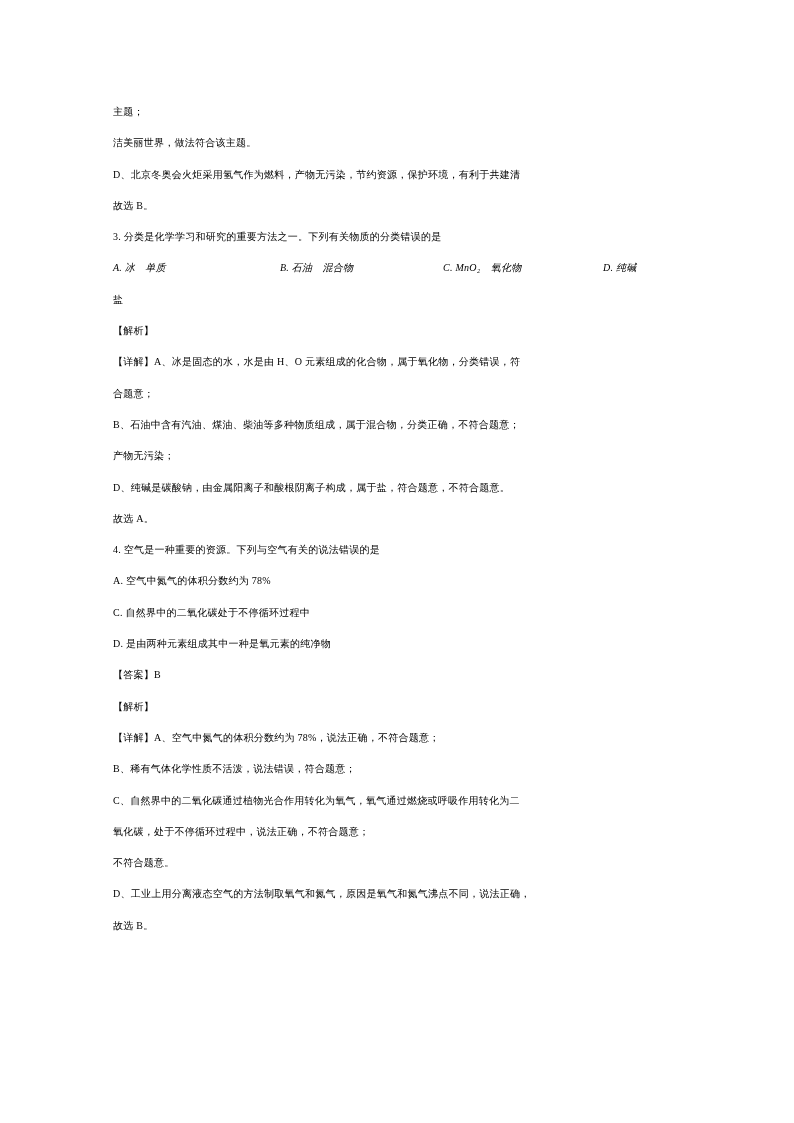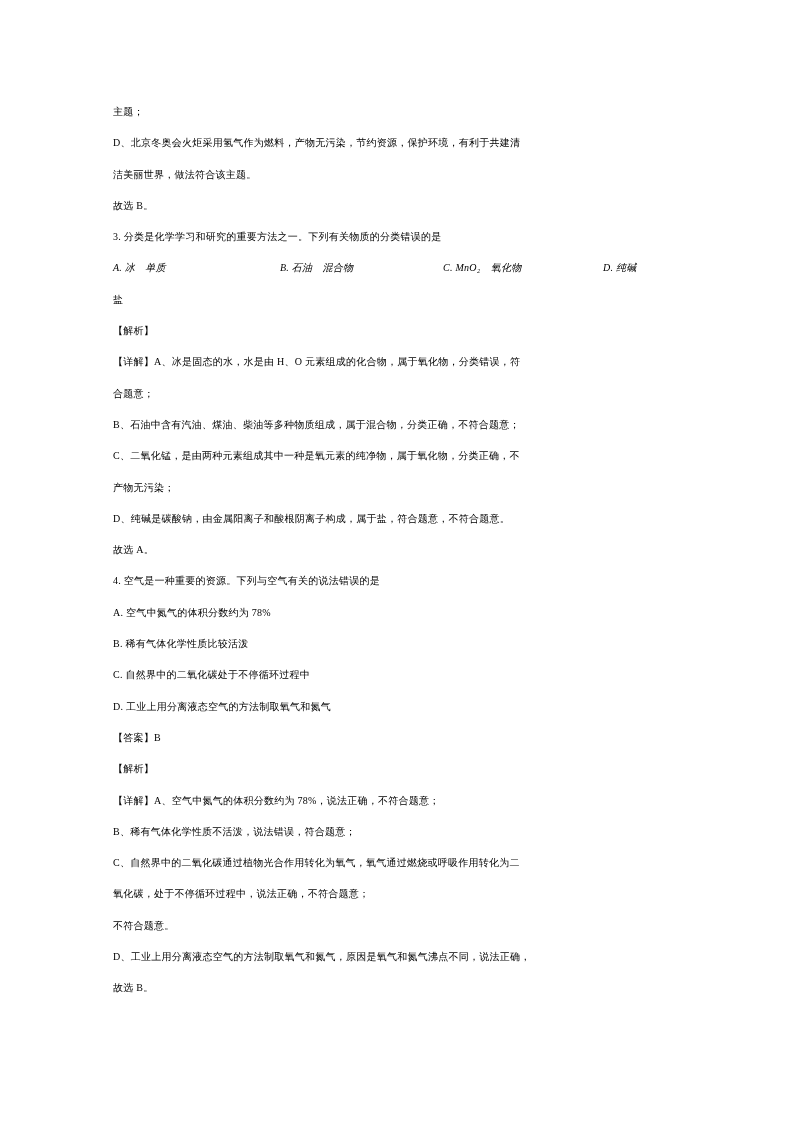--- a/index.html
+++ b/index.html
@@ -44,46 +44,44 @@
   .opt-c { left: 330px; }
   .opt-d { left: 490px; }
 </style>
 </head>
 <body>
 
 <div class="page">
   <div class="content">
 
     <div class="line">主题；</div>
+    <div class="line">洁美丽世界，做法符合该主题。</div>
     <div class="line">D、北京冬奥会火炬采用氢气作为燃料，产物无污染，节约资源，保护环境，有利于共建清</div>
-    <div class="line">洁美丽世界，做法符合该主题。</div>
     <div class="line">故选 B。</div>
 
     <div class="line">3. 分类是化学学习和研究的重要方法之一。下列有关物质的分类错误的是</div>
     <div class="line options-row">
       <span class="opt opt-a">A. 冰　单质</span>
       <span class="opt opt-b">B. 石油　混合物</span>
       <span class="opt opt-c">C. MnO₂　氧化物</span>
       <span class="opt opt-d">D. 纯碱</span>
     </div>
     <div class="line">盐</div>
     <div class="line">【解析】</div>
     <div class="line">【详解】A、冰是固态的水，水是由 H、O 元素组成的化合物，属于氧化物，分类错误，符</div>
     <div class="line">合题意；</div>
     <div class="line">B、石油中含有汽油、煤油、柴油等多种物质组成，属于混合物，分类正确，不符合题意；</div>
-    <div class="line">C、二氧化锰，是由两种元素组成其中一种是氧元素的纯净物，属于氧化物，分类正确，不</div>
     <div class="line">产物无污染；</div>
     <div class="line">D、纯碱是碳酸钠，由金属阳离子和酸根阴离子构成，属于盐，符合题意，不符合题意。</div>
     <div class="line">故选 A。</div>
 
     <div class="line">4. 空气是一种重要的资源。下列与空气有关的说法错误的是</div>
     <div class="line">A. 空气中氮气的体积分数约为 78%</div>
-    <div class="line">B. 稀有气体化学性质比较活泼</div>
     <div class="line">C. 自然界中的二氧化碳处于不停循环过程中</div>
-    <div class="line">D. 工业上用分离液态空气的方法制取氧气和氮气</div>
+    <div class="line">D. 是由两种元素组成其中一种是氧元素的纯净物</div>
     <div class="line">【答案】B</div>
     <div class="line">【解析】</div>
     <div class="line">【详解】A、空气中氮气的体积分数约为 78%，说法正确，不符合题意；</div>
     <div class="line">B、稀有气体化学性质不活泼，说法错误，符合题意；</div>
     <div class="line">C、自然界中的二氧化碳通过植物光合作用转化为氧气，氧气通过燃烧或呼吸作用转化为二</div>
     <div class="line">氧化碳，处于不停循环过程中，说法正确，不符合题意；</div>
     <div class="line">不符合题意。</div>
     <div class="line">D、工业上用分离液态空气的方法制取氧气和氮气，原因是氧气和氮气沸点不同，说法正确，</div>
     <div class="line">故选 B。</div>
 

